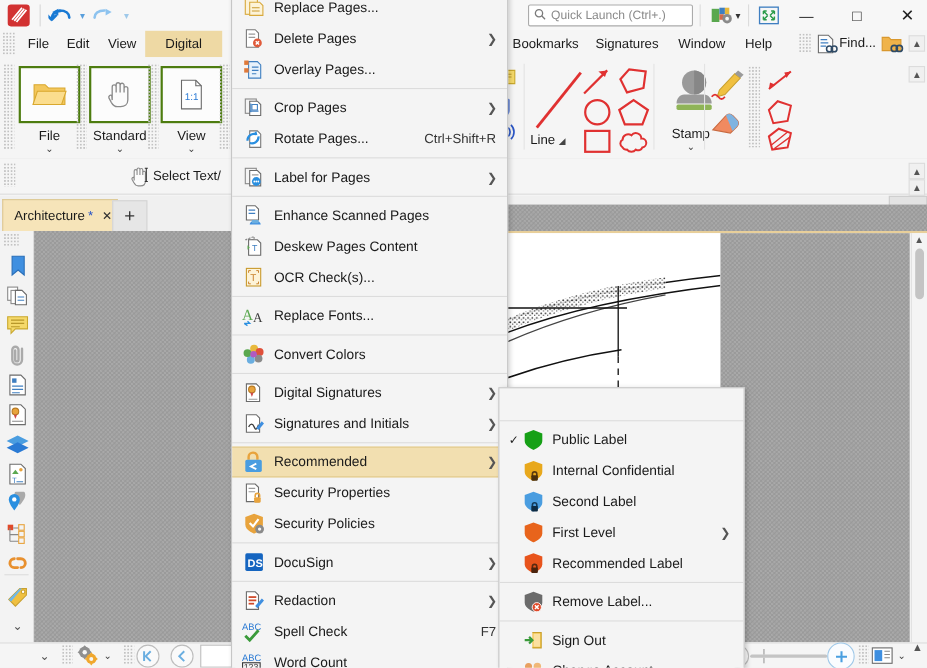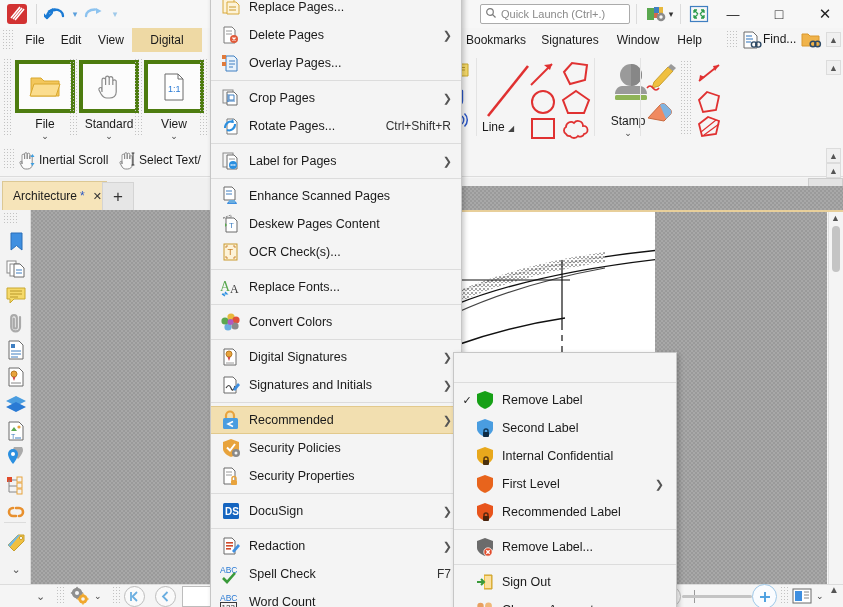--- a/index.html
+++ b/index.html
@@ -60,21 +60,21 @@
   .mb-active{background:#eed9a4;}
   #mb-handle{left:2px;top:29px;width:12px;height:21px;}
 
   
   #ribbon{left:0;top:52px;width:843px;height:92px;background:#f5f5f5;border-bottom:1px solid #e2e2e2;}
   .rib-grp{top:56px;height:84px;}
   .rib-btn{
     width:62px;display:flex;flex-direction:column;align-items:center;
   }
   .rib-tile{
-    width:52px;height:48px;background:#fcfcfc;border:4px solid #4d7c0f;
+    width:52px;height:48px;background:#fcfcfc;border:2px solid #4d7c0f;
     display:flex;align-items:center;justify-content:center;margin-top:4px;
   }
   .rib-lbl{font-size:12px;margin-top:4px;}
   .rib-chev{font-size:9px;color:#444;line-height:8px;margin-top:1px;}
   .rib-vsep{top:58px;width:1px;height:78px;background:#e3e3e3;}
 
   
   #strip2{left:0;top:144px;width:843px;height:32px;background:#f5f5f5;border-bottom:1px solid #dcdcdc;}
   .strip-item{top:148px;height:24px;display:flex;align-items:center;gap:3px;font-size:12px;}
 
@@ -416,29 +416,20 @@
   <div class="abs" style="left:694px;top:114px;">
     <svg width="30" height="26" viewBox="0 0 30 26">
         <polygon points="5,10 14,3 25,7 22,20 8,22" fill="none" stroke="#e03131" stroke-width="1.8"></polygon>
         <path d="M7 18 L22 6 M10 21 L25 10" stroke="#e03131" stroke-width="1.2"></path>
       </svg>
   </div>
   <div class="scrollarrow abs" style="left:826px;top:60px;">▲</div>
 
   <div id="strip2" class="abs"></div>
   <div class="gripdots abs" style="left:3px;top:148px;width:11px;height:22px;"></div>
-  <div class="strip-item abs" style="left:16px;">
-    <span>
-      <svg width="20" height="22" viewBox="0 0 20 22">
-        <path d="M6 16 C6 11 6 9 6 7.5 a1.3 1.3 0 0 1 2.6 0 v3.5 v-5 a1.3 1.3 0 0 1 2.6 0 v5 v-4.5 a1.3 1.3 0 0 1 2.6 0 v4.5 v-2.5 a1.3 1.3 0 0 1 2.4 0 v8 c0 3-2.2 4.5-4.6 4.5 h-2 c-2.2 0-3.2-1.5-4-3 L4 15 a1.3 1.3 0 0 1 1.8-1.6 z" fill="#fbfbfb" stroke="#8a8a8a" stroke-width="1"></path>
-        <path d="M16.5 6 l2 3 h-4 z M16.5 18 l2-3 h-4 z" fill="#3f9fe0"></path>
-      </svg>
-    </span>
-    <span>Inertial Scroll</span>
-  </div>
   <div class="strip-item abs" style="left:116px;">
     <span>
       <svg width="20" height="22" viewBox="0 0 20 22">
         <path d="M6 16 C6 11 6 9 6 7.5 a1.3 1.3 0 0 1 2.6 0 v3.5 v-5 a1.3 1.3 0 0 1 2.6 0 v5 v-4.5 a1.3 1.3 0 0 1 2.6 0 v4.5 v-2.5 a1.3 1.3 0 0 1 2.4 0 v8 c0 3-2.2 4.5-4.6 4.5 h-2 c-2.2 0-3.2-1.5-4-3 L4 15 a1.3 1.3 0 0 1 1.8-1.6 z" fill="#fbfbfb" stroke="#8a8a8a" stroke-width="1"></path>
         <path d="M17 5 v12 M15.6 5 h2.8 M15.6 17 h2.8" stroke="#333" stroke-width="1"></path>
       </svg>
     </span>
     <span>Select Text/</span>
   </div>
   <div class="scrollarrow abs" style="left:826px;top:148px;">▲</div>
@@ -829,41 +820,41 @@
           <path d="M13 12.5 L8 15 L13 17.5" fill="none" stroke="#fff" stroke-width="1.6"></path>
         </svg>
       </span>
       <span class="mlbl">Recommended</span>
       <span class="marrow">❯</span>
     </div>
 
     <div class="mi">
       <span class="mico">
         <svg width="20" height="20" viewBox="0 0 20 20">
-            <path d="M10 1 L18 4 v7 c0 5-8 8-8 8 s-8-3-8-8 V4 z" fill="#e8a33c"></path>
-            <path d="M6 9.5 L9 12.5 L14 6" fill="none" stroke="#fff" stroke-width="2"></path>
-            <circle cx="15" cy="15" r="4" fill="#8a8a8a"></circle>
-            <circle cx="15" cy="15" r="1.5" fill="#f4f4f4"></circle>
-          </svg>
-      </span>
-      <span class="mlbl">Security Policies</span>
-    </div>
-
-    <div class="mi">
-      <span class="mico">
-        <svg width="20" height="20" viewBox="0 0 20 20">
             <path d="M3 2 h8 l3 3 v13 h-11 z" fill="#fff" stroke="#6b6b6b"></path>
             <line x1="5" y1="6" x2="11" y2="6" stroke="#9a9a9a"></line>
             <line x1="5" y1="9" x2="11" y2="9" stroke="#9a9a9a"></line>
             <path d="M11 14 v-1.5 a2 2 0 0 1 4 0 V14" fill="none" stroke="#e8a33c" stroke-width="1.5"></path>
             <rect x="10" y="14" width="6" height="5" rx="1" fill="#e8a33c"></rect>
           </svg>
       </span>
       <span class="mlbl">Security Properties</span>
     </div>
+
+    <div class="mi">
+      <span class="mico">
+        <svg width="20" height="20" viewBox="0 0 20 20">
+            <path d="M10 1 L18 4 v7 c0 5-8 8-8 8 s-8-3-8-8 V4 z" fill="#e8a33c"></path>
+            <path d="M6 9.5 L9 12.5 L14 6" fill="none" stroke="#fff" stroke-width="2"></path>
+            <circle cx="15" cy="15" r="4" fill="#8a8a8a"></circle>
+            <circle cx="15" cy="15" r="1.5" fill="#f4f4f4"></circle>
+          </svg>
+      </span>
+      <span class="mlbl">Security Policies</span>
+    </div>
     <div class="msep"></div>
 
     <div class="mi">
       <span class="mico">
         <svg width="20" height="20" viewBox="0 0 20 20">
             <rect x="2" y="2" width="16" height="16" rx="1.5" fill="#1565c0"></rect>
             <text x="4" y="14" font-size="10" font-weight="bold" fill="#fff" font-family="Liberation Sans, sans-serif">DS</text>
           </svg>
       </span>
       <span class="mlbl">DocuSign</span>
@@ -913,51 +904,51 @@
     <div class="sep-top"></div>
     <div class="msep"></div>
 
     <div class="si">
       <span class="chk">✓</span>
       <span class="sico">
         <svg width="18" height="20" viewBox="0 0 18 20">
             <path d="M9 1 L17 4 v7 c0 5-8 8-8 8 s-8-3-8-8 V4 z" fill="#16a016"></path>
           </svg>
       </span>
-      <span class="slbl">Remove Label</span>
+      <span class="slbl">Public Label</span>
+    </div>
+
+    <div class="si">
+      <span class="chk"></span>
+      <span class="sico">
+        <svg width="18" height="20" viewBox="0 0 18 20">
+            <path d="M9 1 L17 4 v7 c0 5-8 8-8 8 s-8-3-8-8 V4 z" fill="#e8a81c"></path>
+            <path d="M8 15 v-2 a2 2 0 0 1 4 0 v2" fill="none" stroke="#5a3a10" stroke-width="1.5"></path>
+            <rect x="7" y="14" width="6" height="5" rx="1" fill="#4a2f0c"></rect>
+          </svg>
+      </span>
+      <span class="slbl">Internal Confidential</span>
     </div>
 
     <div class="si">
       <span class="chk"></span>
       <span class="sico">
         <svg width="18" height="20" viewBox="0 0 18 20">
             <path d="M9 1 L17 4 v7 c0 5-8 8-8 8 s-8-3-8-8 V4 z" fill="#4a9de0"></path>
             <path d="M8 15 v-2 a2 2 0 0 1 4 0 v2" fill="none" stroke="#123a5a" stroke-width="1.5"></path>
             <rect x="7" y="14" width="6" height="5" rx="1" fill="#0d2b44"></rect>
           </svg>
       </span>
       <span class="slbl">Second Label</span>
     </div>
 
     <div class="si">
       <span class="chk"></span>
       <span class="sico">
         <svg width="18" height="20" viewBox="0 0 18 20">
-            <path d="M9 1 L17 4 v7 c0 5-8 8-8 8 s-8-3-8-8 V4 z" fill="#e8a81c"></path>
-            <path d="M8 15 v-2 a2 2 0 0 1 4 0 v2" fill="none" stroke="#5a3a10" stroke-width="1.5"></path>
-            <rect x="7" y="14" width="6" height="5" rx="1" fill="#4a2f0c"></rect>
-          </svg>
-      </span>
-      <span class="slbl">Internal Confidential</span>
-    </div>
-
-    <div class="si">
-      <span class="chk"></span>
-      <span class="sico">
-        <svg width="18" height="20" viewBox="0 0 18 20">
             <path d="M9 1 L17 4 v7 c0 5-8 8-8 8 s-8-3-8-8 V4 z" fill="#e8641c"></path>
           </svg>
       </span>
       <span class="slbl">First Level</span>
       <span class="sarrow">❯</span>
     </div>
 
     <div class="si">
       <span class="chk"></span>
       <span class="sico">

